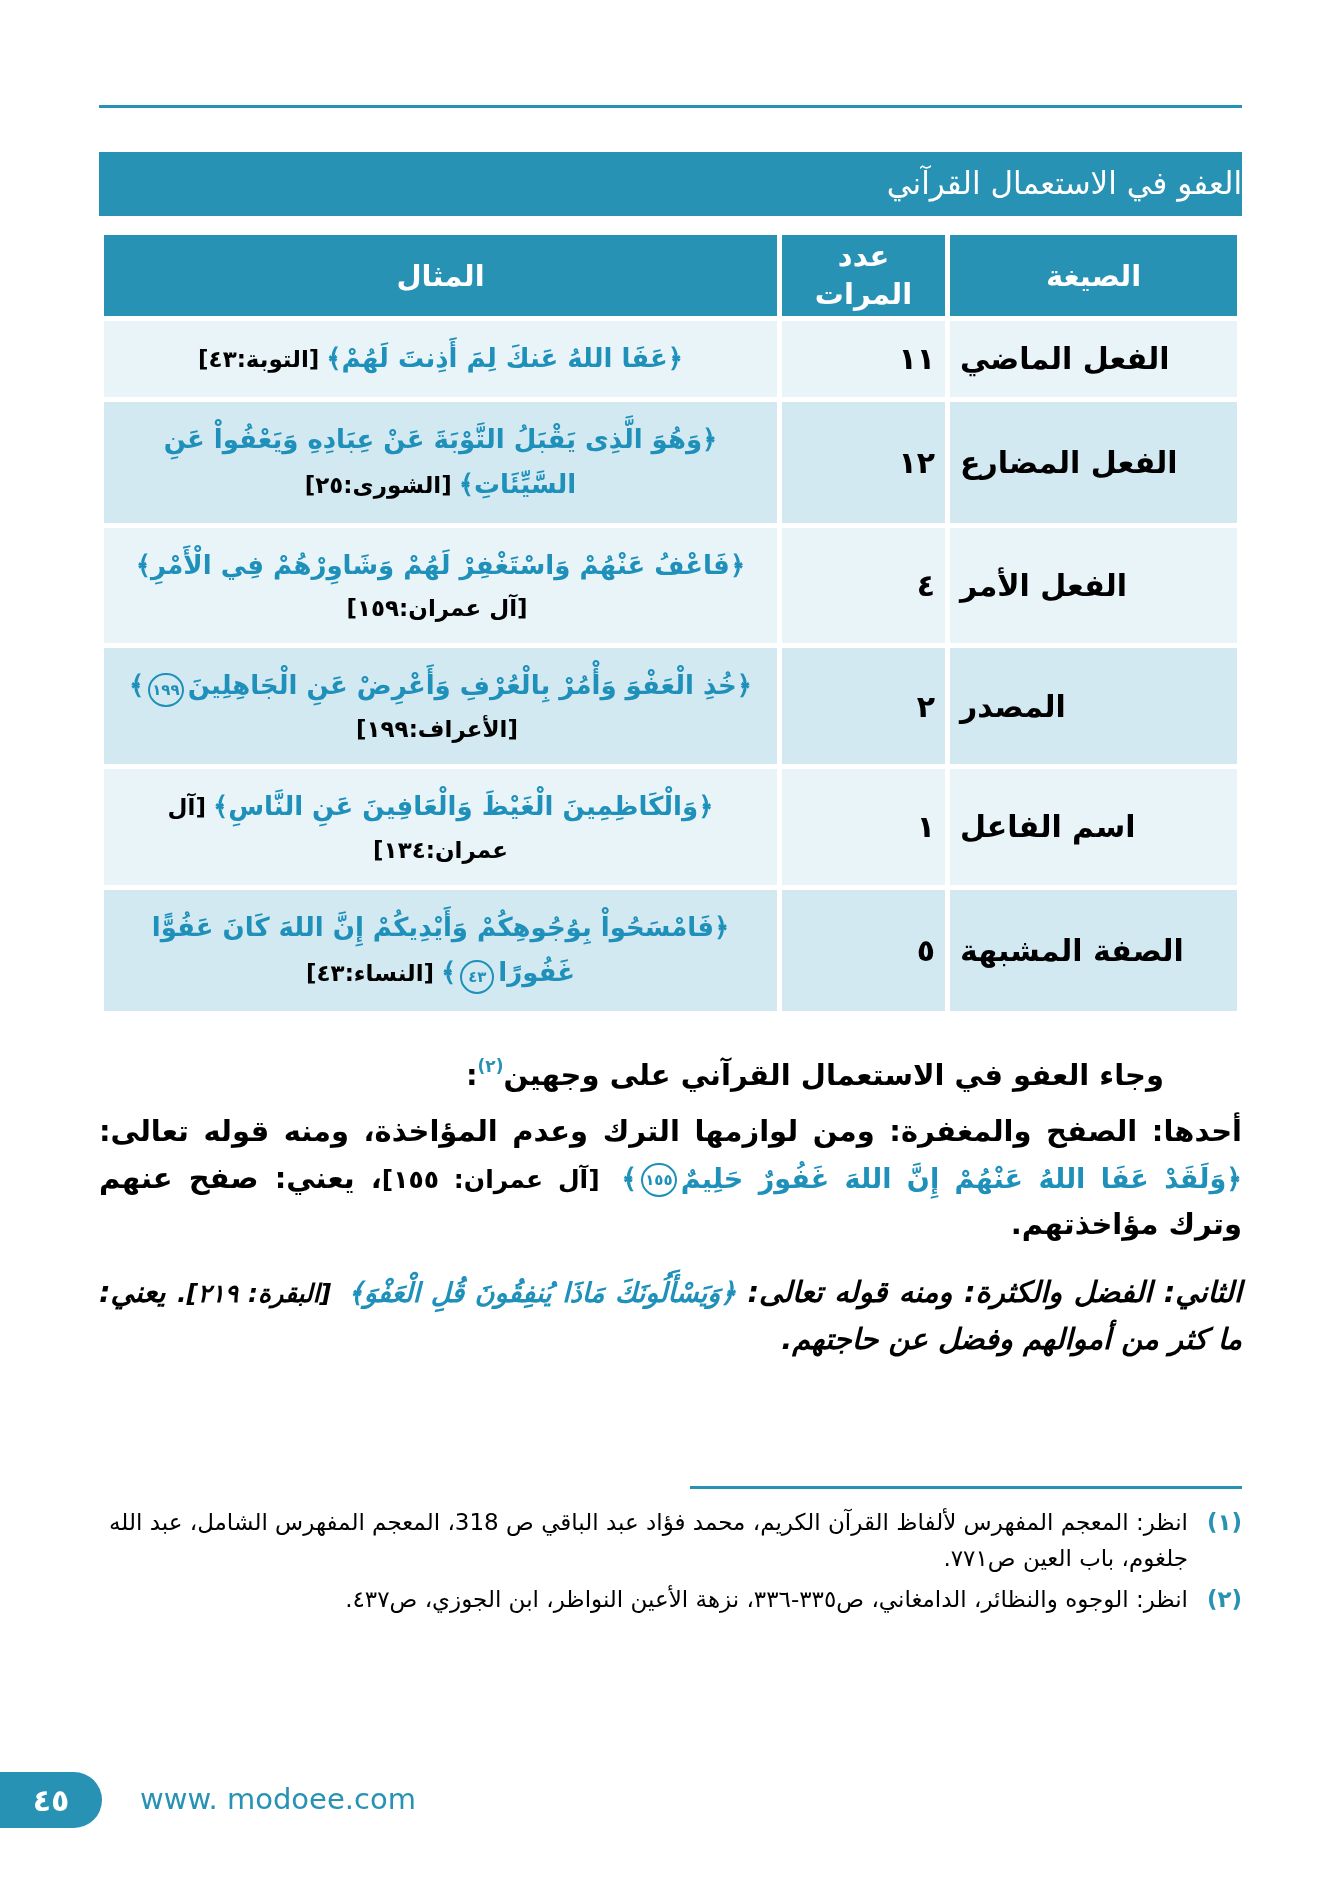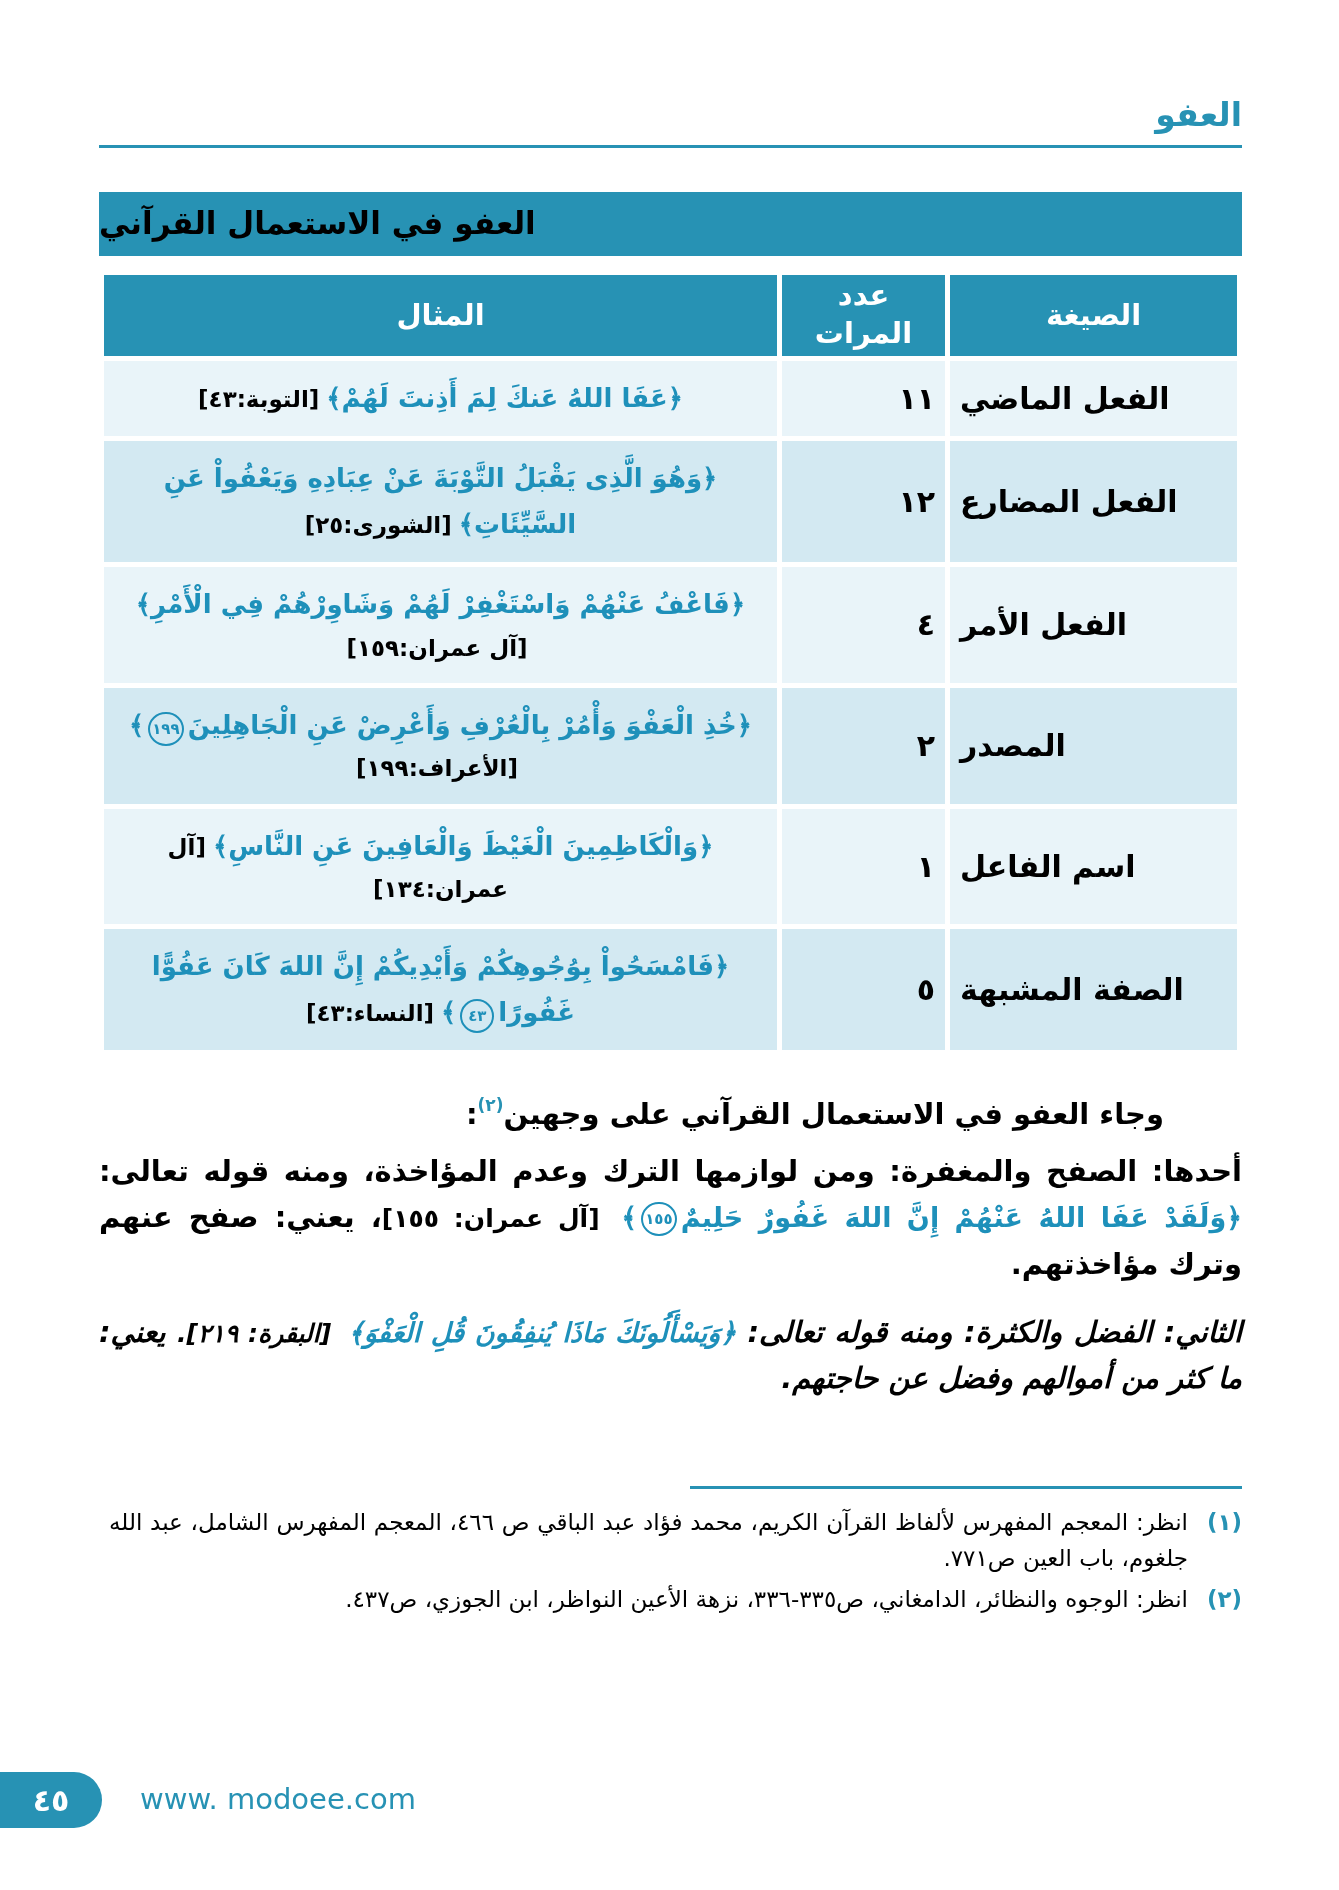--- a/index.html
+++ b/index.html
@@ -15,22 +15,22 @@
     font-family:"DejaVu Sans",sans-serif;
     direction:rtl;color:#000;
   }
   .page{position:relative;width:1339px;height:1890px;background:#fff;overflow:hidden;}
   .content{padding:95px 97px 0 99px;}
 
   .running-head{color:var(--accent);font-size:33px;font-weight:bold;line-height:1.2;}
   .head-rule{height:3px;background:var(--accent);margin-top:10px;}
 
   .banner{
-    margin-top:44px;background:var(--accent);color:#000000;
-    text-align:left;font-size:31px;font-weight:bold;
+    margin-top:44px;background:var(--accent);color:#ffffff;
+    text-align:right;font-size:31px;font-weight:normal;
     padding:13px 0 15px;
   }
 
   .intro-1{margin-top:18px;padding-left:4px;padding-right:78px;font-size:29px;font-weight:bold;line-height:1.45;}
   .intro-2{margin-top:4px;padding-right:120px;font-size:29px;font-weight:bold;line-height:1.45;}
   .sup{color:var(--accent);font-size:17px;font-weight:bold;position:relative;top:-13px;}
 
   table.forms{width:100%;border-collapse:collapse;margin-top:14px;}
   table.forms th,table.forms td{border:5px solid #fff;}
   table.forms th{
@@ -78,21 +78,20 @@
     position:absolute;left:140px;top:1782px;color:var(--accent);
     font-size:29px;direction:ltr;
   }
 </style>
 </head>
 <body>
 
 <div class="page">
   <div class="content">
 
-    <div class="running-head">العفو</div>
     <div class="head-rule"></div>
 
     <div class="banner">العفو في الاستعمال القرآني</div>
 
 
     <table class="forms">
       <thead>
         <tr>
           <th class="col-form">الصيغة</th>
           <th class="col-count"><span class="count-head">عدد المرات</span></th>
@@ -150,21 +149,21 @@
     <p class="body-para para-2"><span>أحدها:</span><span> الصفح والمغفرة: ومن لوازمها الترك وعدم المؤاخذة، ومنه قوله تعالى: </span><span class="verse">﴿وَلَقَدْ عَفَا اللهُ عَنْهُمْ إِنَّ اللهَ غَفُورٌ حَلِيمٌ</span><span class="medallion maybe-empty">١٥٥</span><span class="verse maybe-empty">﴾</span><span class="ref"> [آل عمران: ١٥٥]</span><span>، يعني: صفح عنهم وترك مؤاخذتهم.</span></p>
 
     <p class="body-para para-3"><span>الثاني:</span><span> الفضل والكثرة: ومنه قوله تعالى: </span><span class="verse">﴿وَيَسْأَلُونَكَ مَاذَا يُنفِقُونَ قُلِ الْعَفْوَ﴾</span><span class="ref"> [البقرة: ٢١٩].</span><span> يعني: ما كثر من أموالهم وفضل عن حاجتهم.</span></p>
 
   </div>
 
   <div class="footnotes">
     <div class="fn-rule"></div>
     <div class="fn">
       <span class="fn-num">(١)</span>
-      <span class="fn-text">انظر: المعجم المفهرس لألفاظ القرآن الكريم، محمد فؤاد عبد الباقي ص ٤٦٦، المعجم المفهرس الشامل، عبد الله جلغوم، باب العين ص٧٧١.</span>
+      <span class="fn-text">انظر: المعجم المفهرس لألفاظ القرآن الكريم، محمد فؤاد عبد الباقي ص 318، المعجم المفهرس الشامل، عبد الله جلغوم، باب العين ص٧٧١.</span>
     </div>
     <div class="fn">
       <span class="fn-num">(٢)</span>
       <span class="fn-text">انظر: الوجوه والنظائر، الدامغاني، ص٣٣٥-٣٣٦، نزهة الأعين النواظر، ابن الجوزي، ص٤٣٧.</span>
     </div>
   </div>
 
   <div class="footer-pill">٤٥</div>
   <div class="footer-site">www. modoee.com</div>
 </div>

